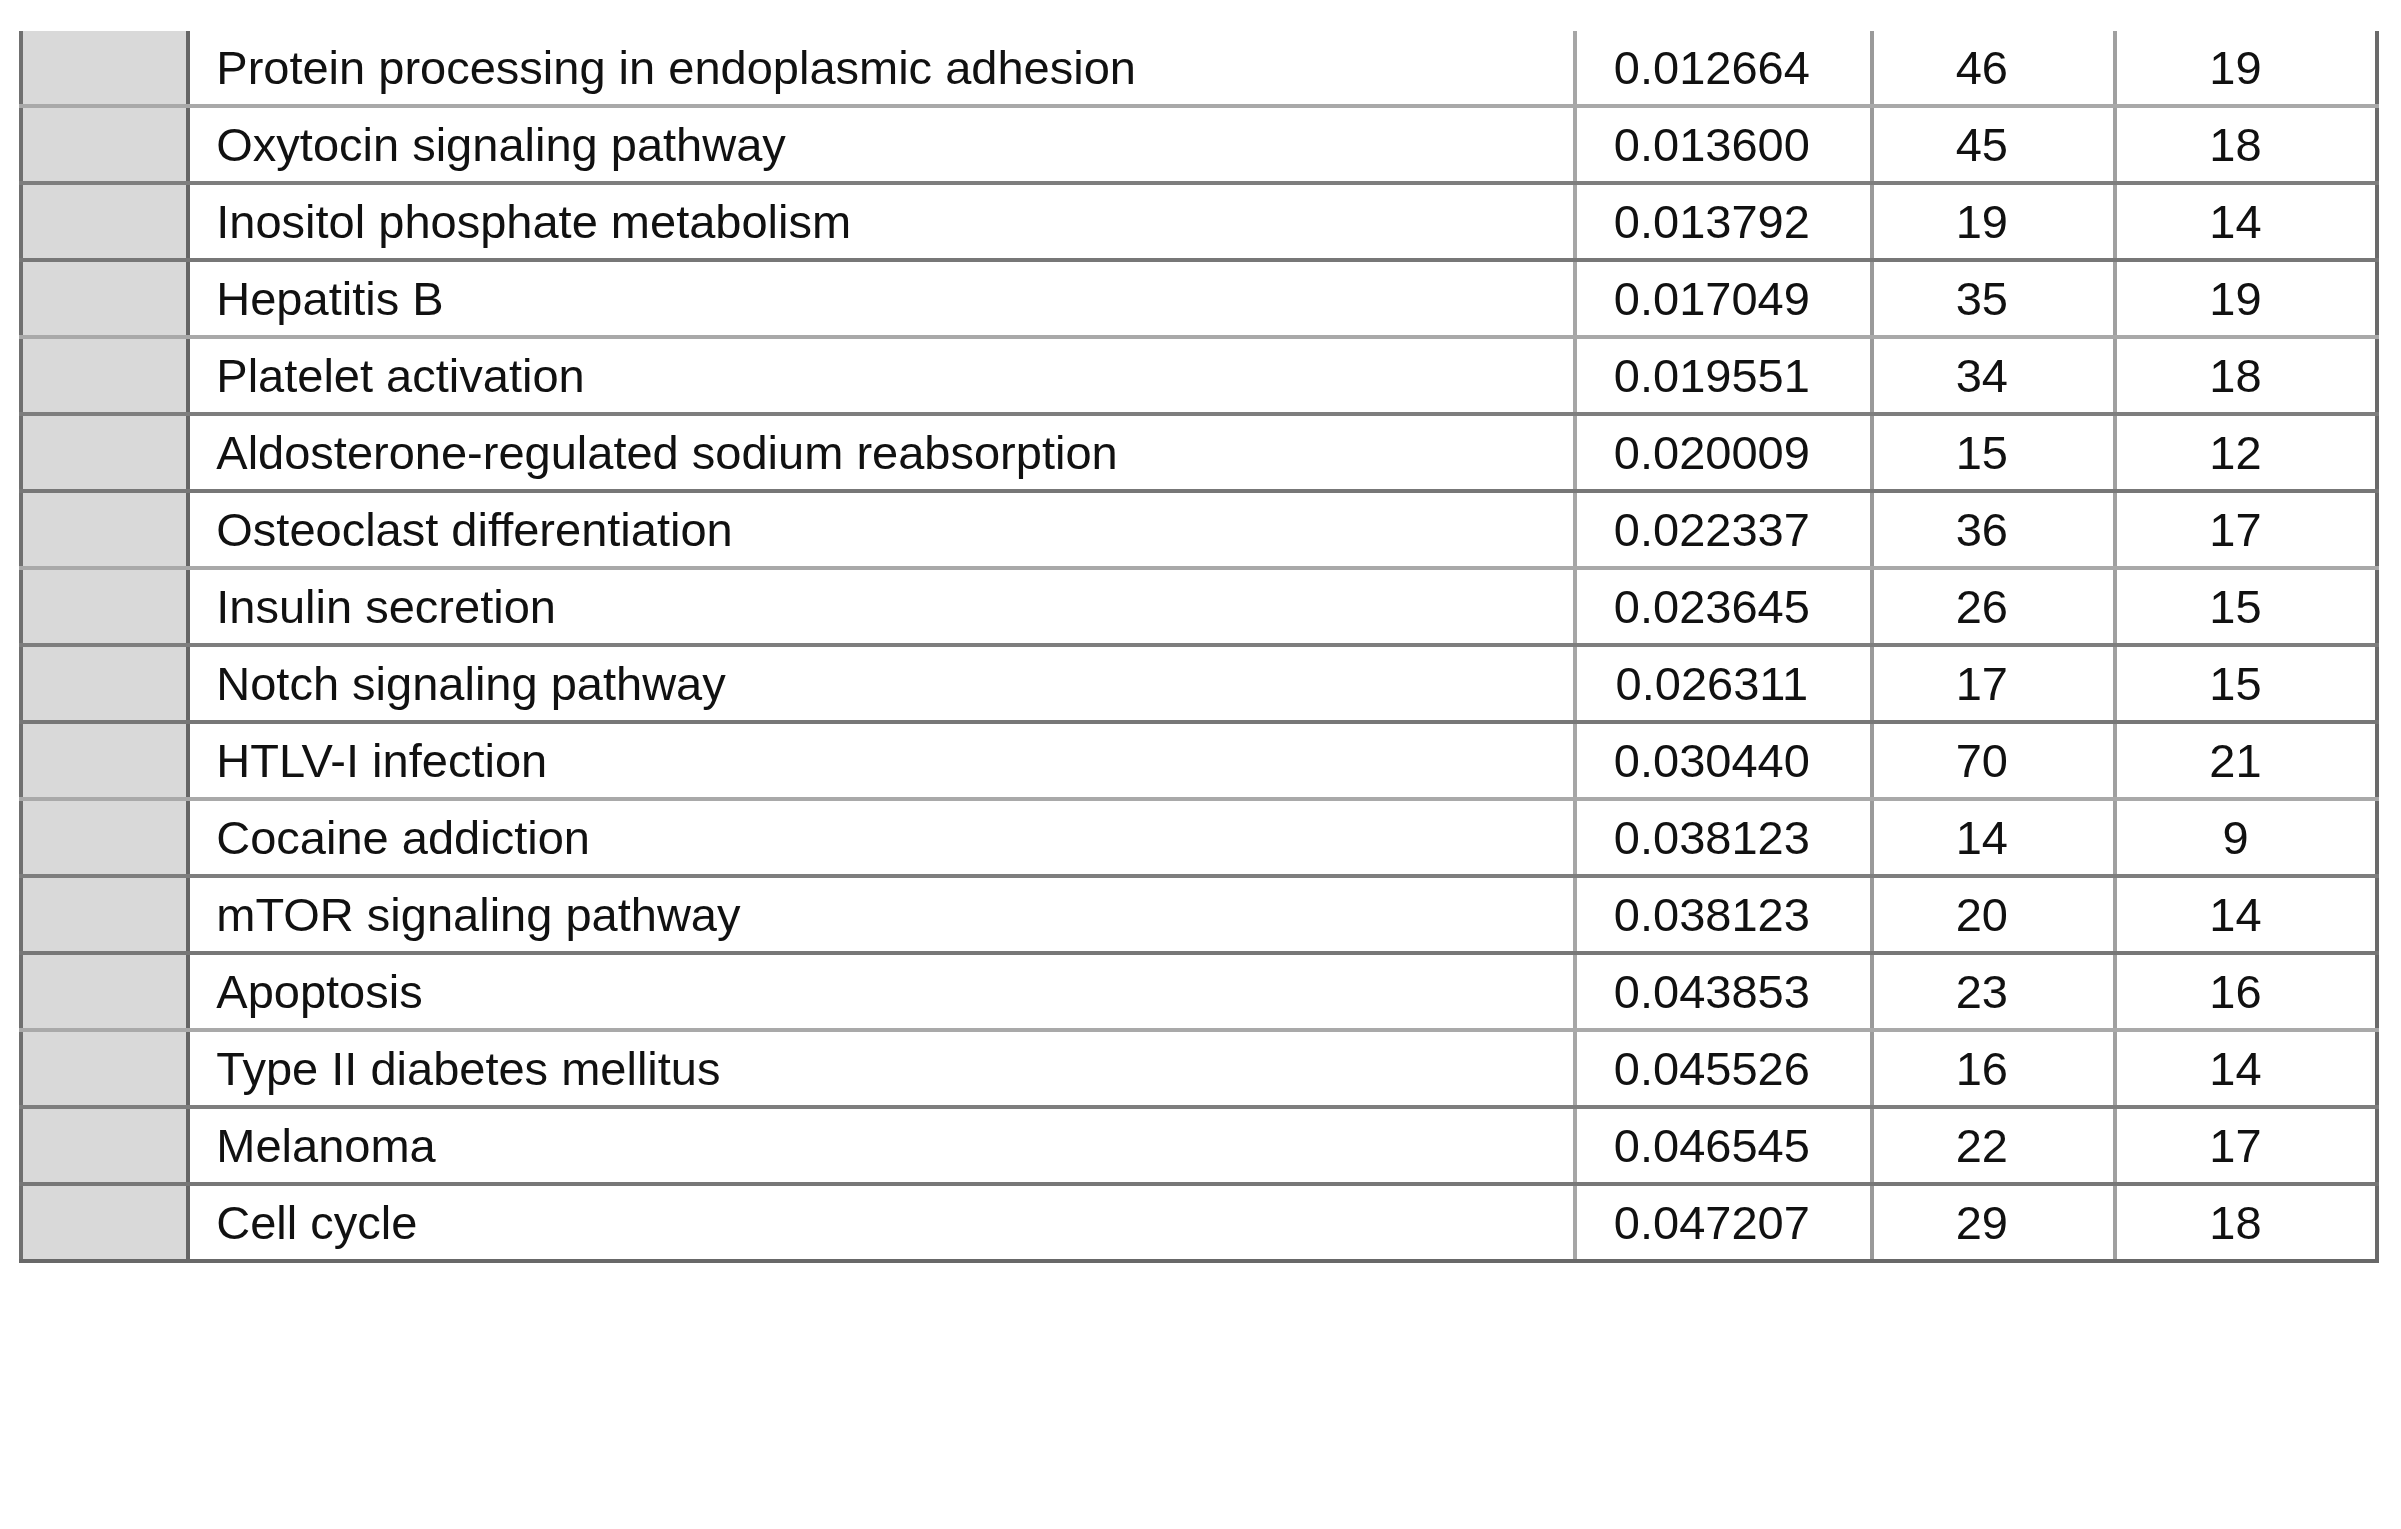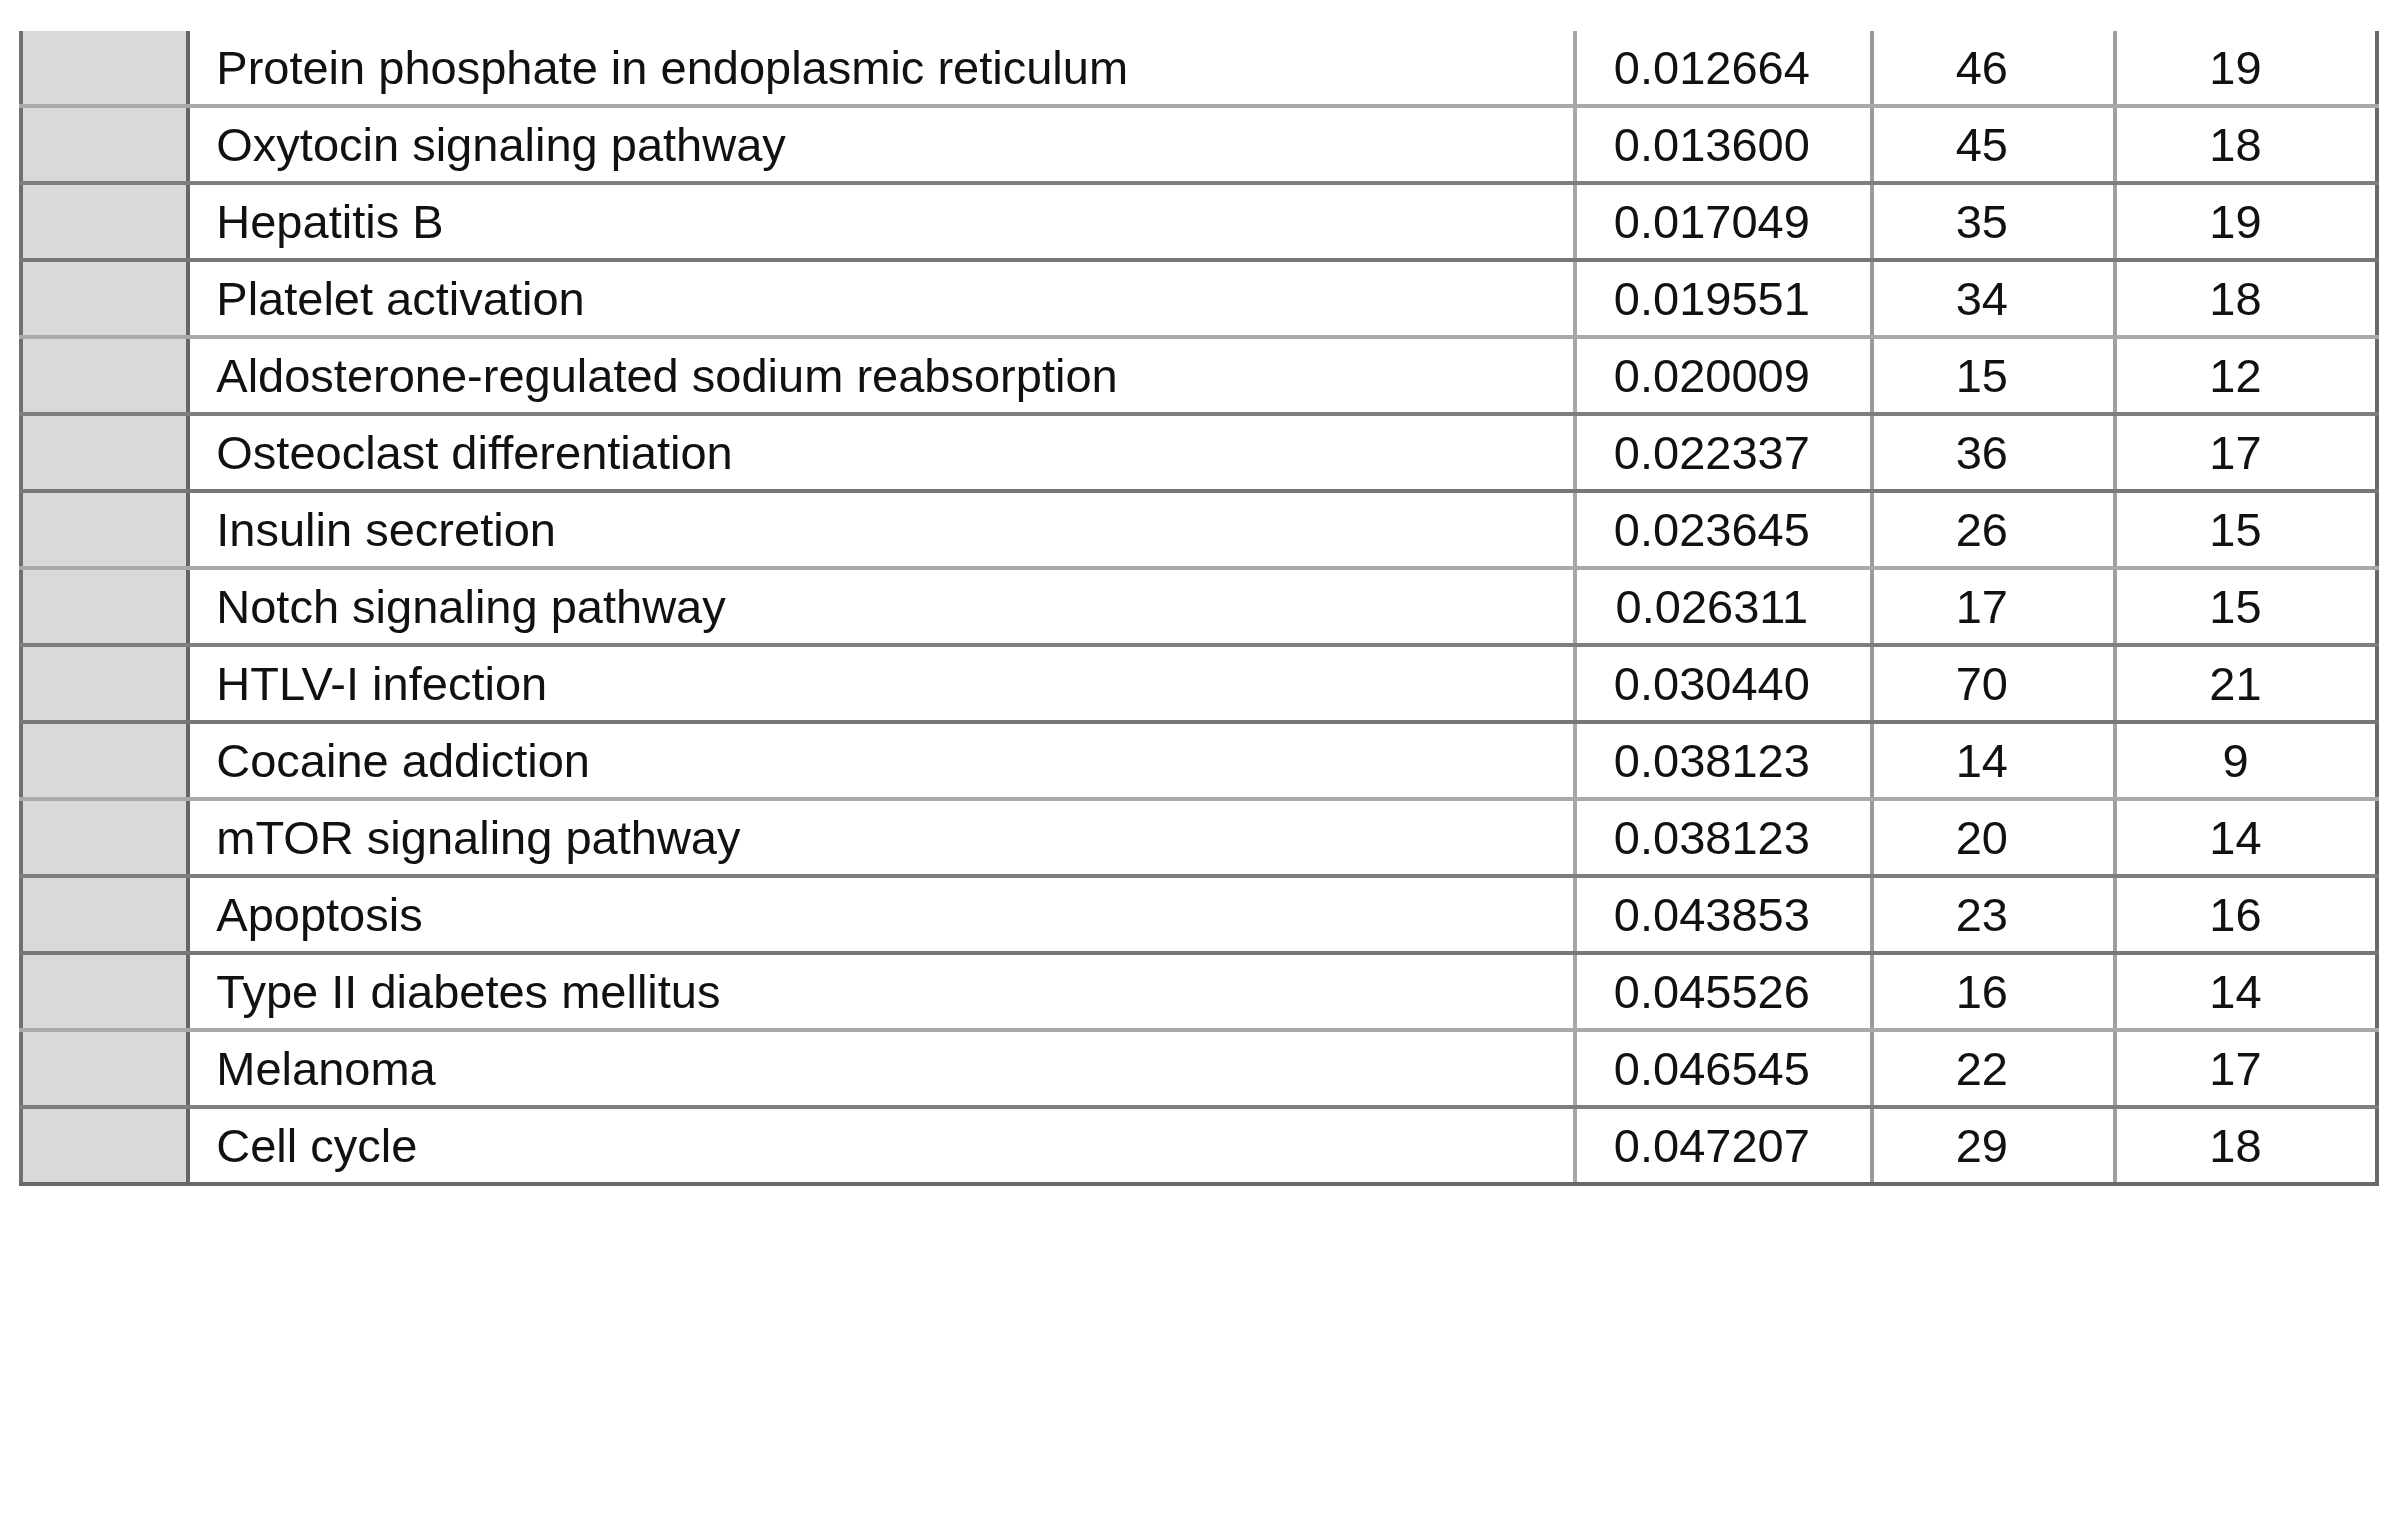--- a/index.html
+++ b/index.html
@@ -71,31 +71,38 @@
   }
 </style>
 </head>
 <body>
 
 <div class="table-wrap">
   <table class="pathways">
     <tbody id="rows">
       <tr>
         <td class="index-cell"></td>
-        <td class="name-cell">Protein phosphate in endoplasmic reticulum</td>
+        <td class="name-cell">Protein processing in endoplasmic adhesion</td>
         <td class="num-cell pval-cell">0.012664</td>
         <td class="num-cell count1-cell">46</td>
         <td class="num-cell count2-cell">19</td>
       </tr>
       <tr>
         <td class="index-cell"></td>
         <td class="name-cell">Oxytocin signaling pathway</td>
         <td class="num-cell pval-cell">0.013600</td>
         <td class="num-cell count1-cell">45</td>
         <td class="num-cell count2-cell">18</td>
+      </tr>
+      <tr>
+        <td class="index-cell"></td>
+        <td class="name-cell">Inositol phosphate metabolism</td>
+        <td class="num-cell pval-cell">0.013792</td>
+        <td class="num-cell count1-cell">19</td>
+        <td class="num-cell count2-cell">14</td>
       </tr>
       <tr>
         <td class="index-cell"></td>
         <td class="name-cell">Hepatitis B</td>
         <td class="num-cell pval-cell">0.017049</td>
         <td class="num-cell count1-cell">35</td>
         <td class="num-cell count2-cell">19</td>
       </tr>
       <tr>
         <td class="index-cell"></td>

